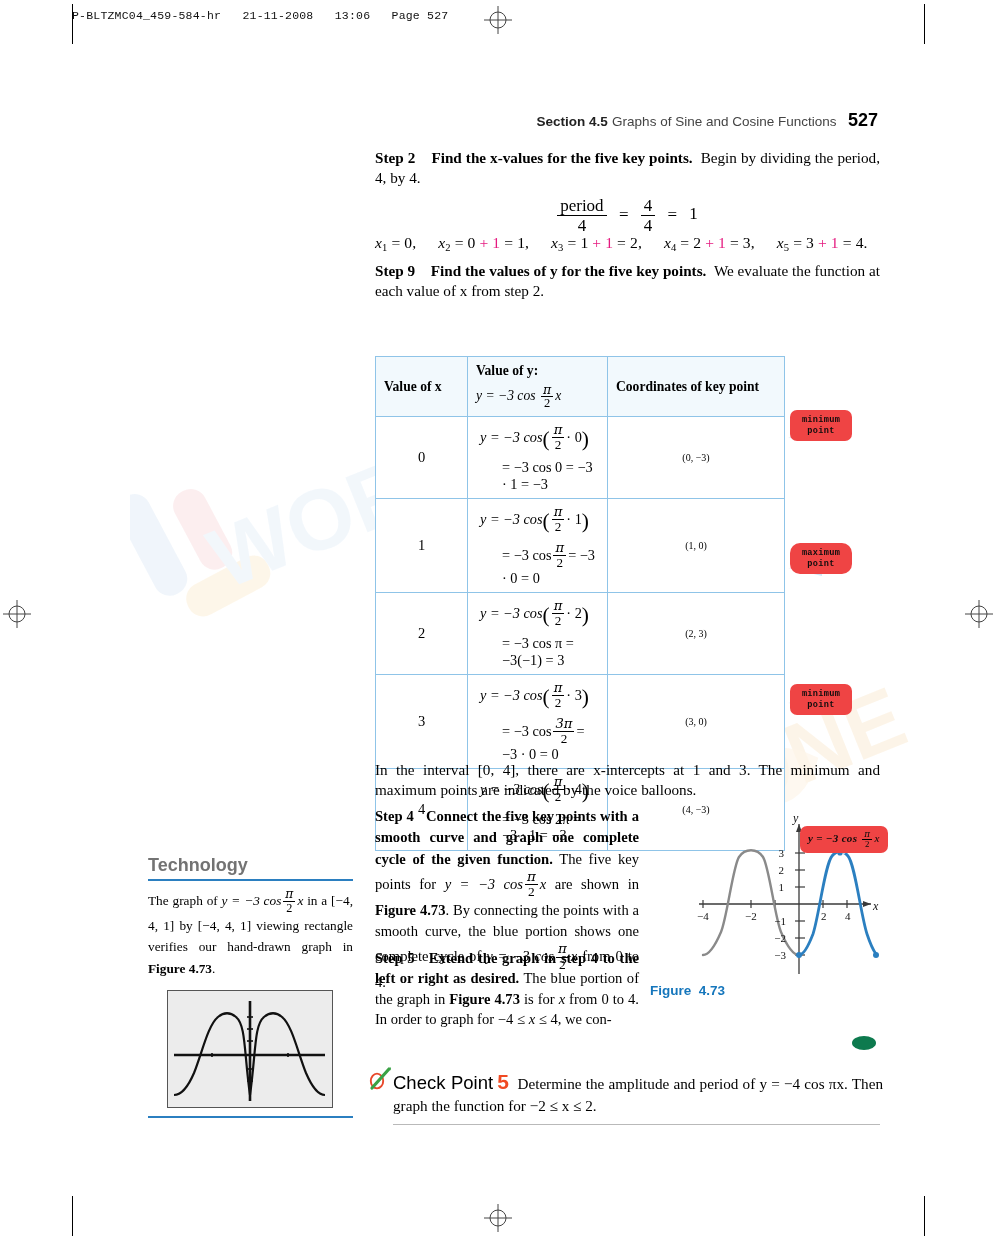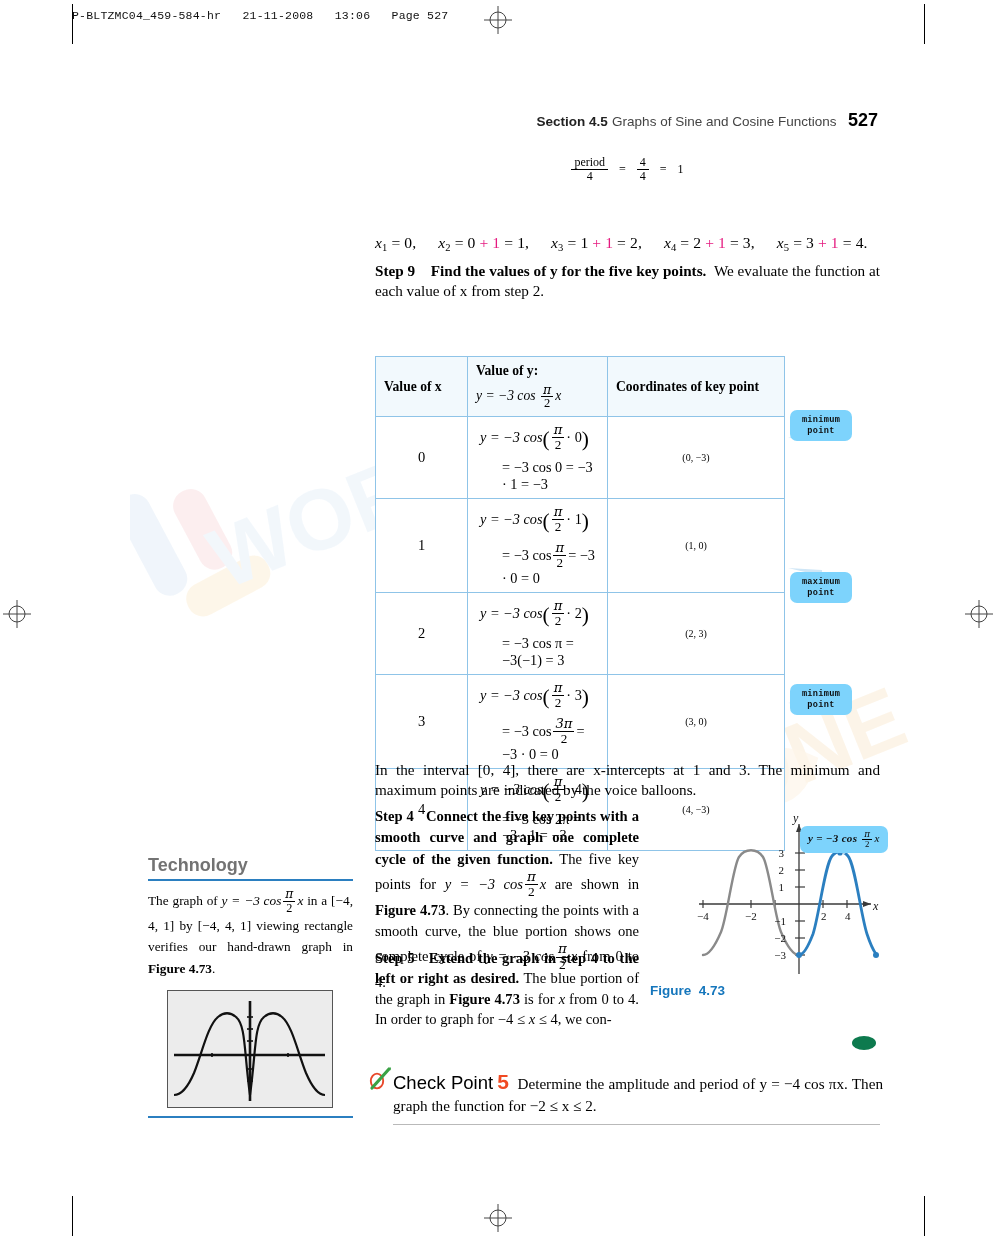--- a/index.html
+++ b/index.html
@@ -32,21 +32,21 @@
 
   
   .frac{display:inline-block;vertical-align:-0.55em;text-align:center;
         line-height:1.05;margin:0 2px;font-size:.92em;}
   .frac .num{display:block;padding:0 2px;border-bottom:1px solid #000;}
   .frac .den{display:block;padding:0 2px;}
   .sub{font-size:.68em;vertical-align:-0.32em;}
   .mathi{font-style:italic;font-family:"Liberation Serif",serif;}
   .pi{font-style:italic;font-family:"DejaVu Serif",serif;}
 
-  .dispeq{font-size:12px;text-align:center;margin:8px 0 12px 0;}
+  .dispeq{font-size:17px;text-align:center;margin:8px 0 12px 0;}
   .bigfrac{display:inline-block;vertical-align:middle;text-align:center;line-height:1.12;}
   .bigfrac .num{display:block;border-bottom:1.1px solid #000;padding:0 3px;}
   .bigfrac .den{display:block;padding:0 3px;}
 
   .keyrow{font-size:15.6px;letter-spacing:.1px;margin:10px 0 8px 0;}
   .keyrow span.it{margin-right:18px;display:inline-block;}
 
   
   .tbl-wrap{position:absolute;left:375px;top:356px;width:410px;}
   table.kp{border-collapse:collapse;width:410px;background:#fff;}
@@ -54,21 +54,21 @@
   table.kp thead th{background:#f2f9fd;font-weight:bold;font-size:13.6px;text-align:left;}
   .th-x{text-align:center;width:75px;}
   .th-coord{text-align:center;width:160px;font-size:13.4px;}
   .cell-x{text-align:center;font-size:14.5px;width:75px;}
   .cell-coord{text-align:center;font-size:10px;width:160px;}
   .cell-eval{font-size:14.3px;line-height:1.15;}
   .eval-l1{margin-left:4px;}
   .eval-l2{margin-left:26px;margin-top:7px;}
 
   
-  .balloon{position:absolute;background:#7dd3fc;border-radius:7px;
+  .balloon{position:absolute;background:#ef4444;border-radius:7px;
            padding:5px 7px;font-family:"Liberation Mono",monospace;
            font-size:8.6px;font-weight:bold;line-height:1.25;text-align:center;
            color:#0d0d0d;letter-spacing:.3px;}
 
   
   .tech{position:absolute;left:148px;top:855px;width:205px;}
   .tech h4{margin:0 0 3px 0;font-family:"Liberation Sans",sans-serif;
            font-size:18px;color:#737373;font-weight:bold;}
   .tech .rule{height:2.2px;background:#2b7fc0;margin-bottom:7px;}
   .tech p{font-size:13.3px;line-height:1.62;text-align:justify;margin:0;}
@@ -150,20 +150,25 @@
     </svg>
   </div>
 
   <div class="runhead">
     <span class="sec">Section 4.5</span>
     <span class="ttl">Graphs of Sine and Cosine Functions</span>
     <span class="pno">527</span>
   </div>
 
   <div class="col" style="top:148px;">
+    <p class="para">
+      <span class="b">Step 2</span>&nbsp;&nbsp;&nbsp;
+      <span class="b">Find the x-values for the five key points.</span>&nbsp;
+      <span>Begin by dividing the period, 4, by 4.</span>
+    </p>
     <div class="dispeq">
       <span class="bigfrac">
         <span class="num">period</span>
         <span class="den">4</span>
       </span>
       <span style="margin:0 8px;">=</span>
       <span class="bigfrac">
         <span class="num">4</span>
         <span class="den">4</span>
       </span>
@@ -287,21 +292,21 @@
   <div class="balloon" style="left:790px;top:410px;width:48px;">
     <span>minimum</span><br>
     <span>point</span>
   </div>
 
   <div style="position:absolute;left:786px;top:562px;">
     <svg width="36" height="16" viewBox="0 0 36 16">
         <path d="M36 8 L2 6 L36 14 Z" fill="#cfe6f6"></path>
       </svg>
   </div>
-  <div class="balloon" style="left:790px;top:572px;width:48px;">
+  <div class="balloon" style="left:790px;top:543px;width:48px;border-radius:10px;">
     <span>maximum</span><br>
     <span>point</span>
   </div>
 
   <div style="position:absolute;left:786px;top:693px;">
     <svg width="36" height="16" viewBox="0 0 36 16">
         <path d="M36 4 L2 10 L36 14 Z" fill="#cfe6f6"></path>
       </svg>
   </div>
   <div class="balloon" style="left:790px;top:684px;width:48px;">

